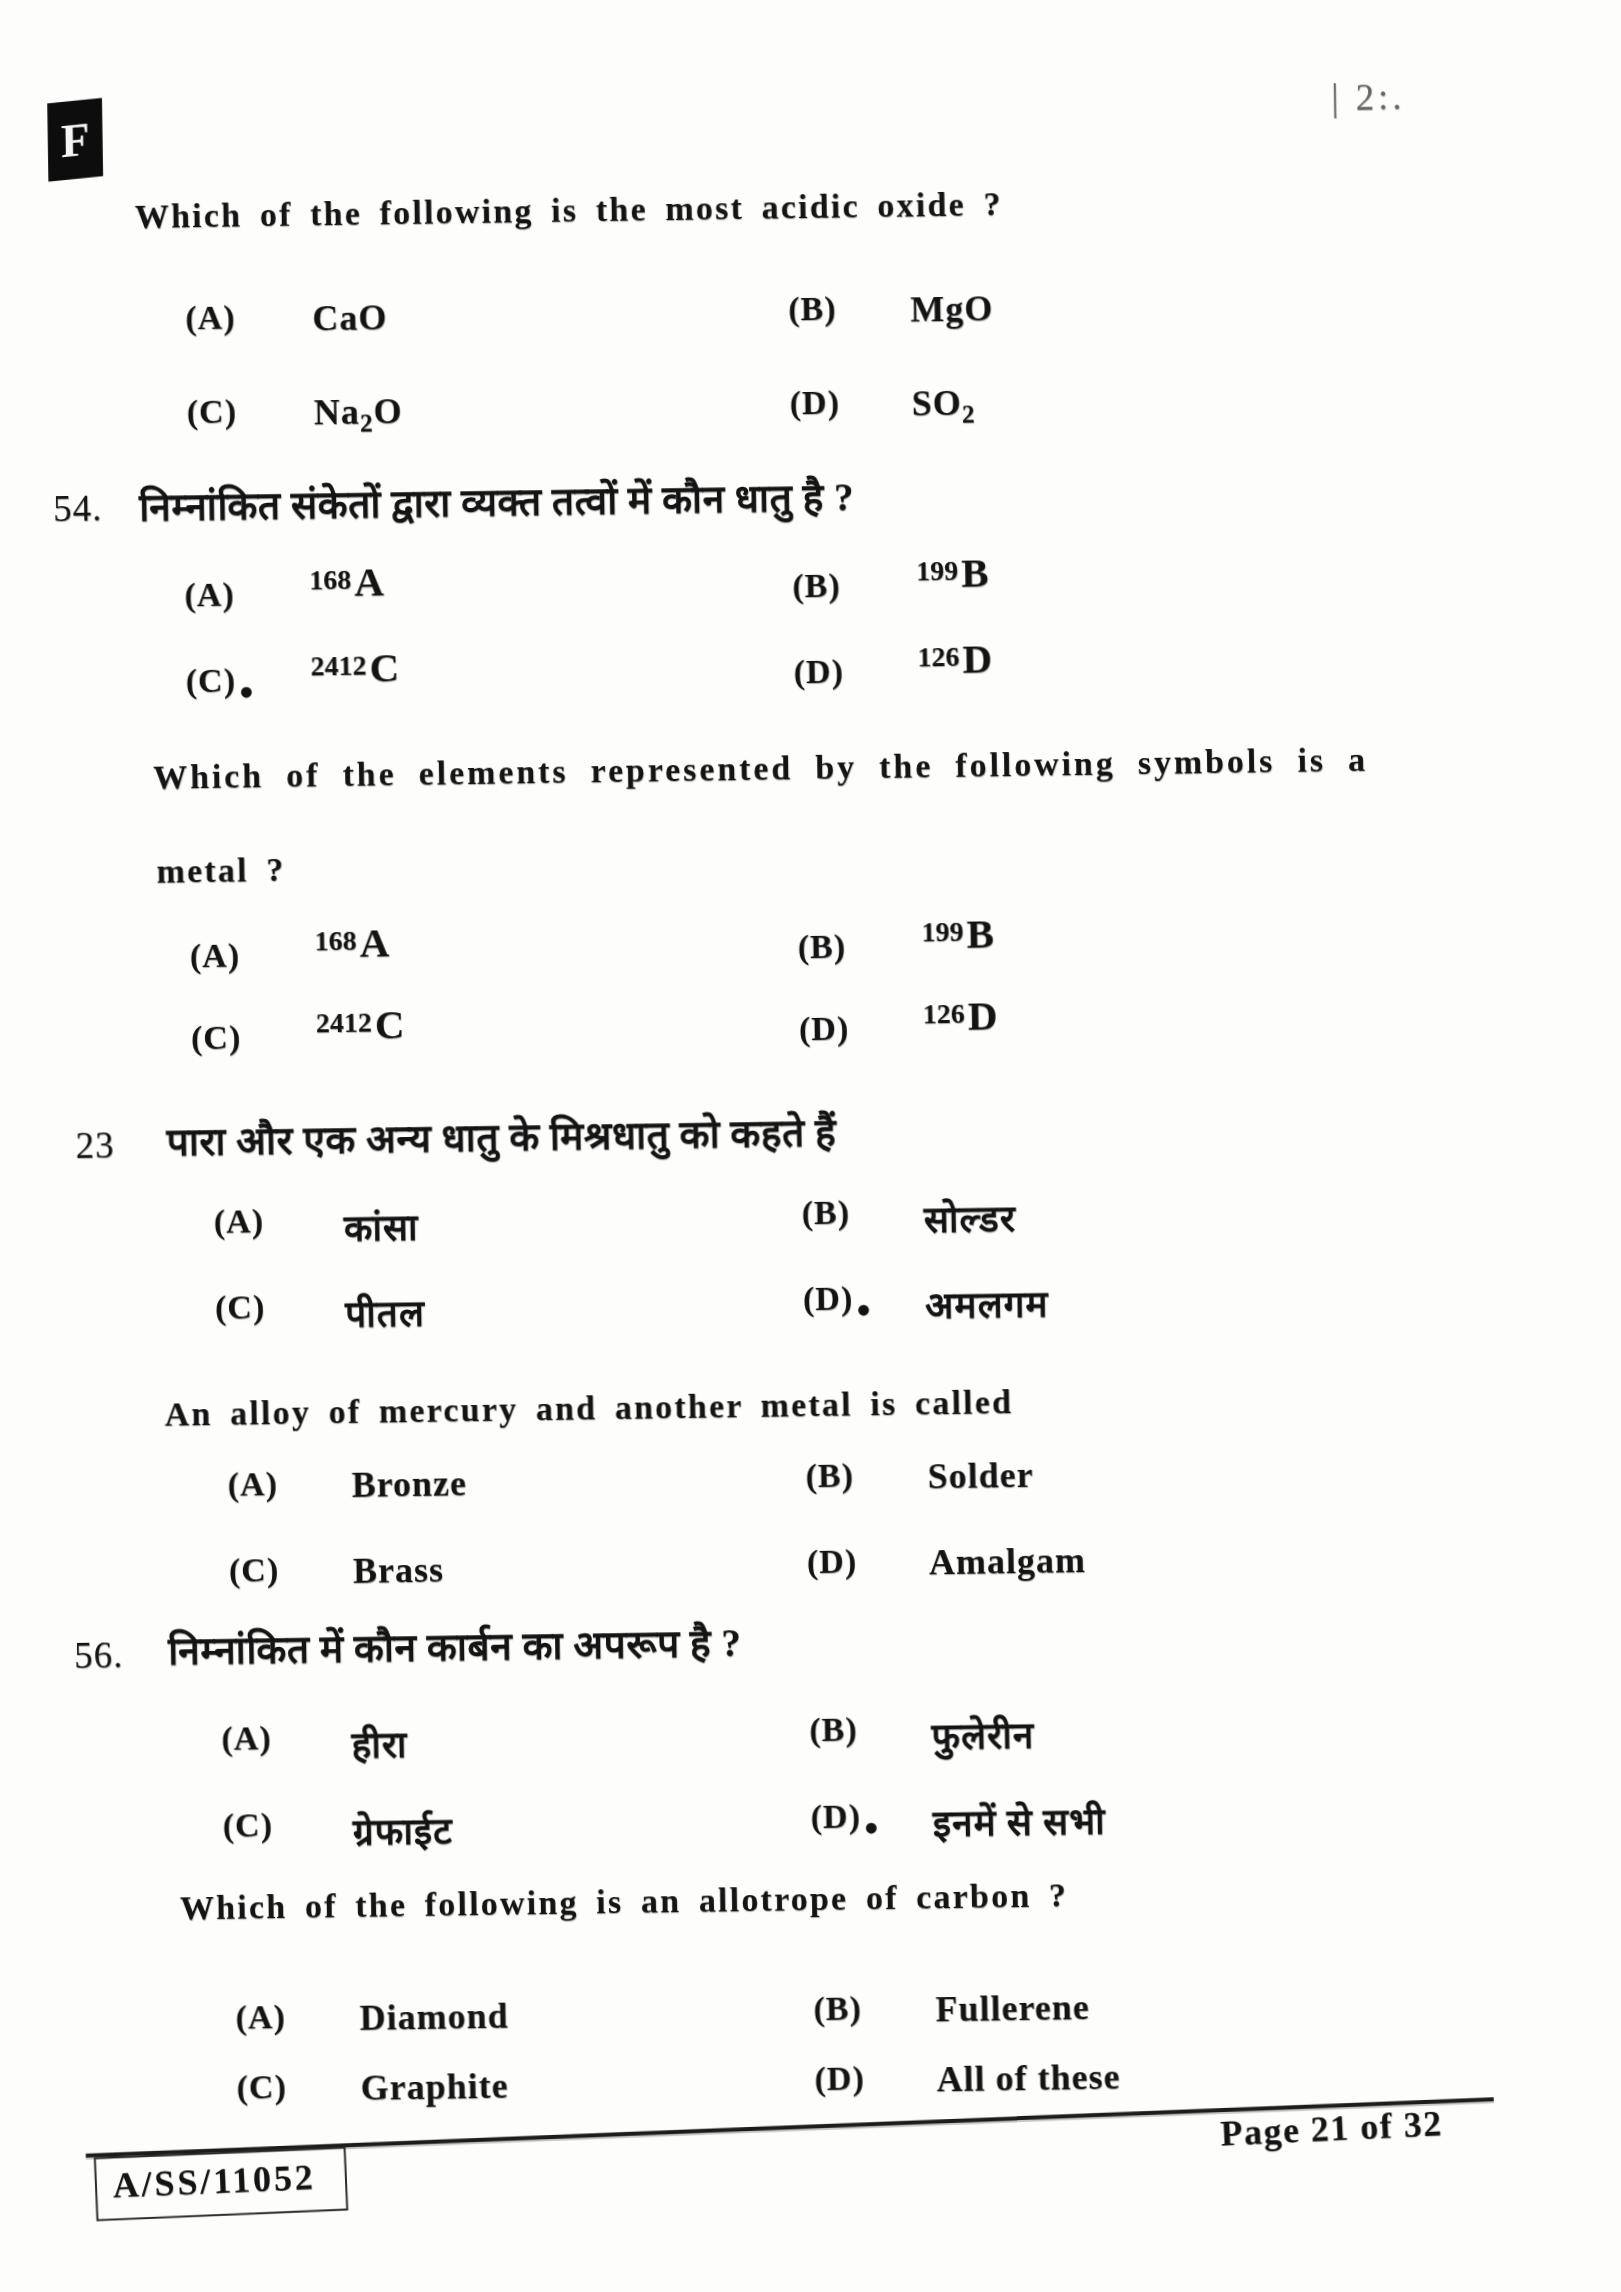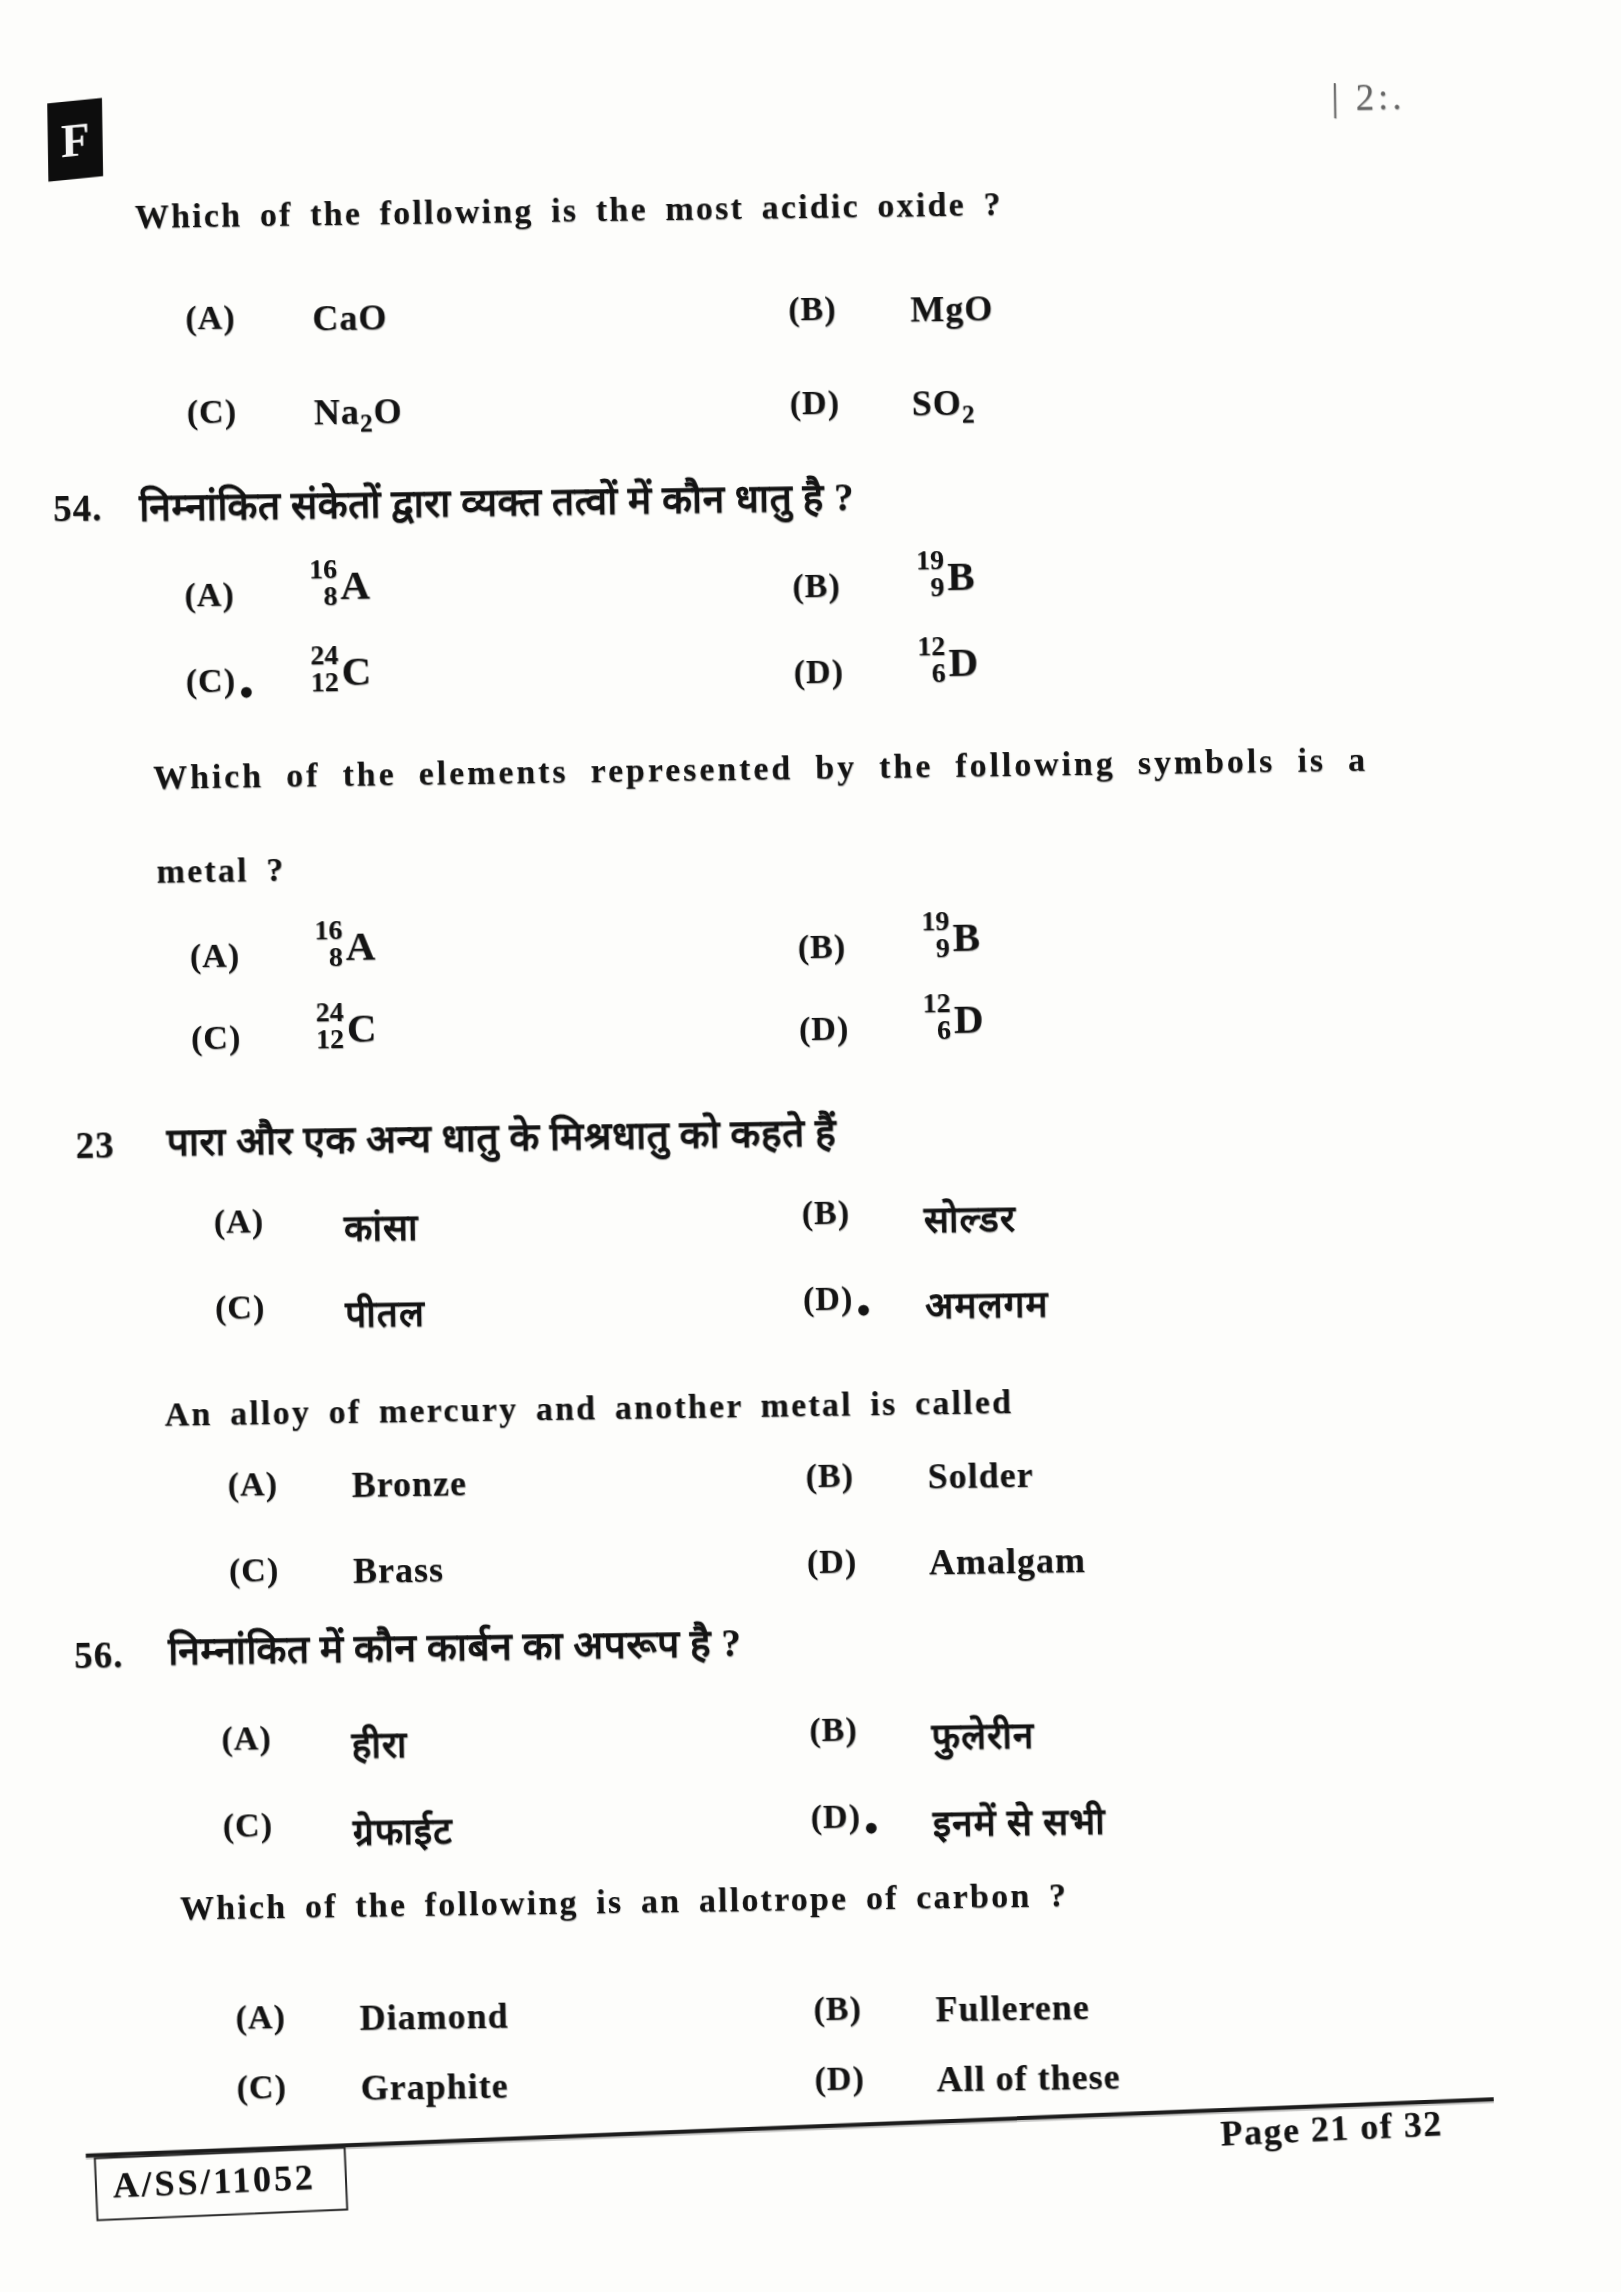--- a/index.html
+++ b/index.html
@@ -23,40 +23,40 @@
     left:61px; top:90px; width:55px; height:78px;
     background:#0d0d0d; color:#f5f5f5;
     display:flex; align-items:center; justify-content:center;
     font-size:47px; font-weight:700;
     transform:rotate(-5deg) skewX(-5deg);
     text-shadow:none;
   }
   .tr-mark { left:1345px; top:84px; font-size:37px; color:#4a4a4a; letter-spacing:3.9px; opacity:0.85; }
 
   
-  .qnum { font-size:37px; font-weight:700; letter-spacing:1px; }
+  .qnum { font-size:37px; font-weight:400; letter-spacing:1px; }
   .hi-q  { font-size:39px; font-weight:700; letter-spacing:0.5px; }
   .en-q  { font-size:34px; font-weight:600; letter-spacing:2.2px; word-spacing:6.9px; }
   .en-q.wide { letter-spacing:2.9px; word-spacing:10.8px; }
 
   
   .row { position:absolute; left:0; right:0; height:93px; }
   .o-marker { position:absolute; font-size:34px; font-weight:700; letter-spacing:1px; }
   .o-body   { position:absolute; font-size:36px; font-weight:700; letter-spacing:1px; }
   .hi-opt   { font-size:37px; }
   .m-l { left:196px; } .b-l { left:323px; }
   .m-r { left:799px; } .b-r { left:921px; }
   .hm-l { left:211px; } .hb-l { left:341px; }
   .em-l { left:221px; } .eb-l { left:345px; }
 
   .formula sub { font-size:25.5px; font-weight:700; }
 
   
   .isotope { display:inline-flex; align-items:center; }
-  .iso-nums { display:inline-flex; flex-direction:column; align-items:flex-end; line-height:0.95; font-size:28px; font-weight:700;justify-content:space-between; }
+  .iso-nums { display:inline-flex; align-items:flex-end; line-height:0.95; font-size:28px; font-weight:700;justify-content:space-between; }
   .iso-sym { font-size:41px; font-weight:700; margin-left:2.9px; transform:translateY(2px); }
   .im-l { left:191px; } .ib-l { left:316px; }
   .im-r { left:799px; } .ib-r { left:923px; }
 
   .adot { display:inline-block; font-size:24.5px; line-height:1; transform:translateY(7.8px); margin-left:2.9px; }
 
   
   .divider { left:69px; top:2125px; width:1409px; height:3.9px; background:#1c1c1c;
              transform:rotate(-1.45deg); box-shadow:0 2px 0 rgba(30,30,30,0.25); }
   .code-box { left:78px; top:2143px; border:2.9px solid #2b2b2b; border-right-width:2px;

